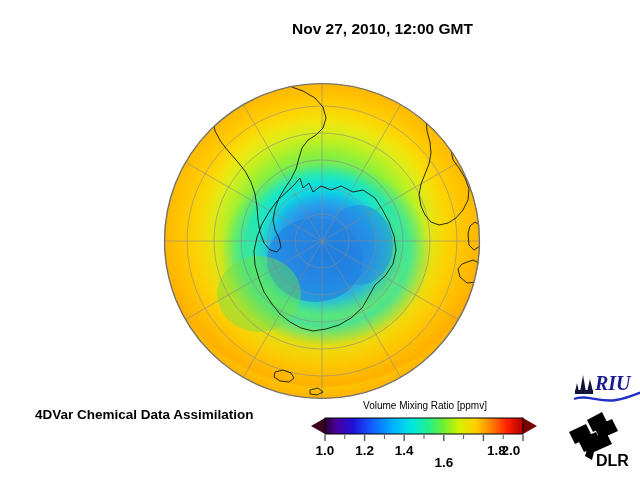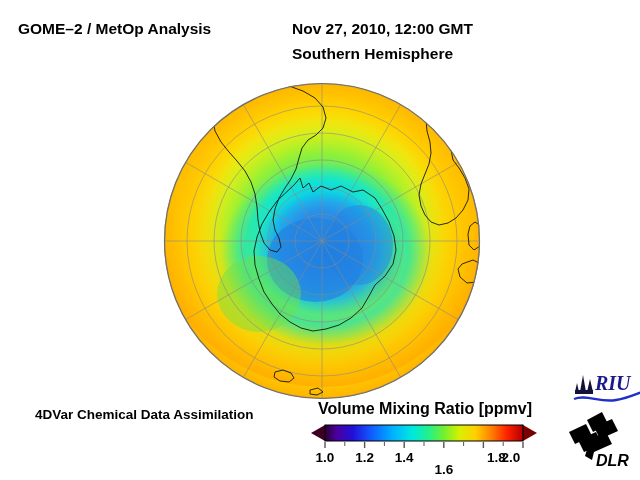--- a/index.html
+++ b/index.html
@@ -71,22 +71,22 @@
   }
 
   
   #colorbar-block {
     position: absolute;
     left: 306px;
     top: 400px;
     width: 240px;
   }
   #colorbar-title {
-    font-size: 16px;
-    font-weight: bold;
+    font-size: 10px;
+    font-weight: normal;
     text-align: center;
     width: 234px;
     margin-left: 2px;
     white-space: nowrap;
   }
   #colorbar-row {
     position: relative;
     margin-top: 5px;
     height: 20px;
     width: 236px;
@@ -114,33 +114,30 @@
     top: 370px;
     width: 72px;
     height: 34px;
   }
   #dlr-logo {
     position: absolute;
     left: 566px;
     top: 410px;
     width: 66px;
     height: 62px;
-    font-style: italic;
   }
 </style>
 </head>
 <body>
 
 <div id="header-left">
-  <div class="hdr-line">GOME–2 / MetOp Analysis</div>
 </div>
 
 <div id="header-right">
   <div class="hdr-line">Nov 27, 2010, 12:00 GMT</div>
-  <div class="hdr-line">Southern Hemisphere</div>
 </div>
 
 <div id="globe-wrap">
   <svg id="globe-svg" viewBox="0 0 318 318" xmlns="http://www.w3.org/2000/svg">
     <defs>
       <clipPath id="diskClip">
         <circle cx="159" cy="159" r="158"></circle>
       </clipPath>
 
       <radialGradient id="zonalBands" cx="50%" cy="50%" r="50%">

